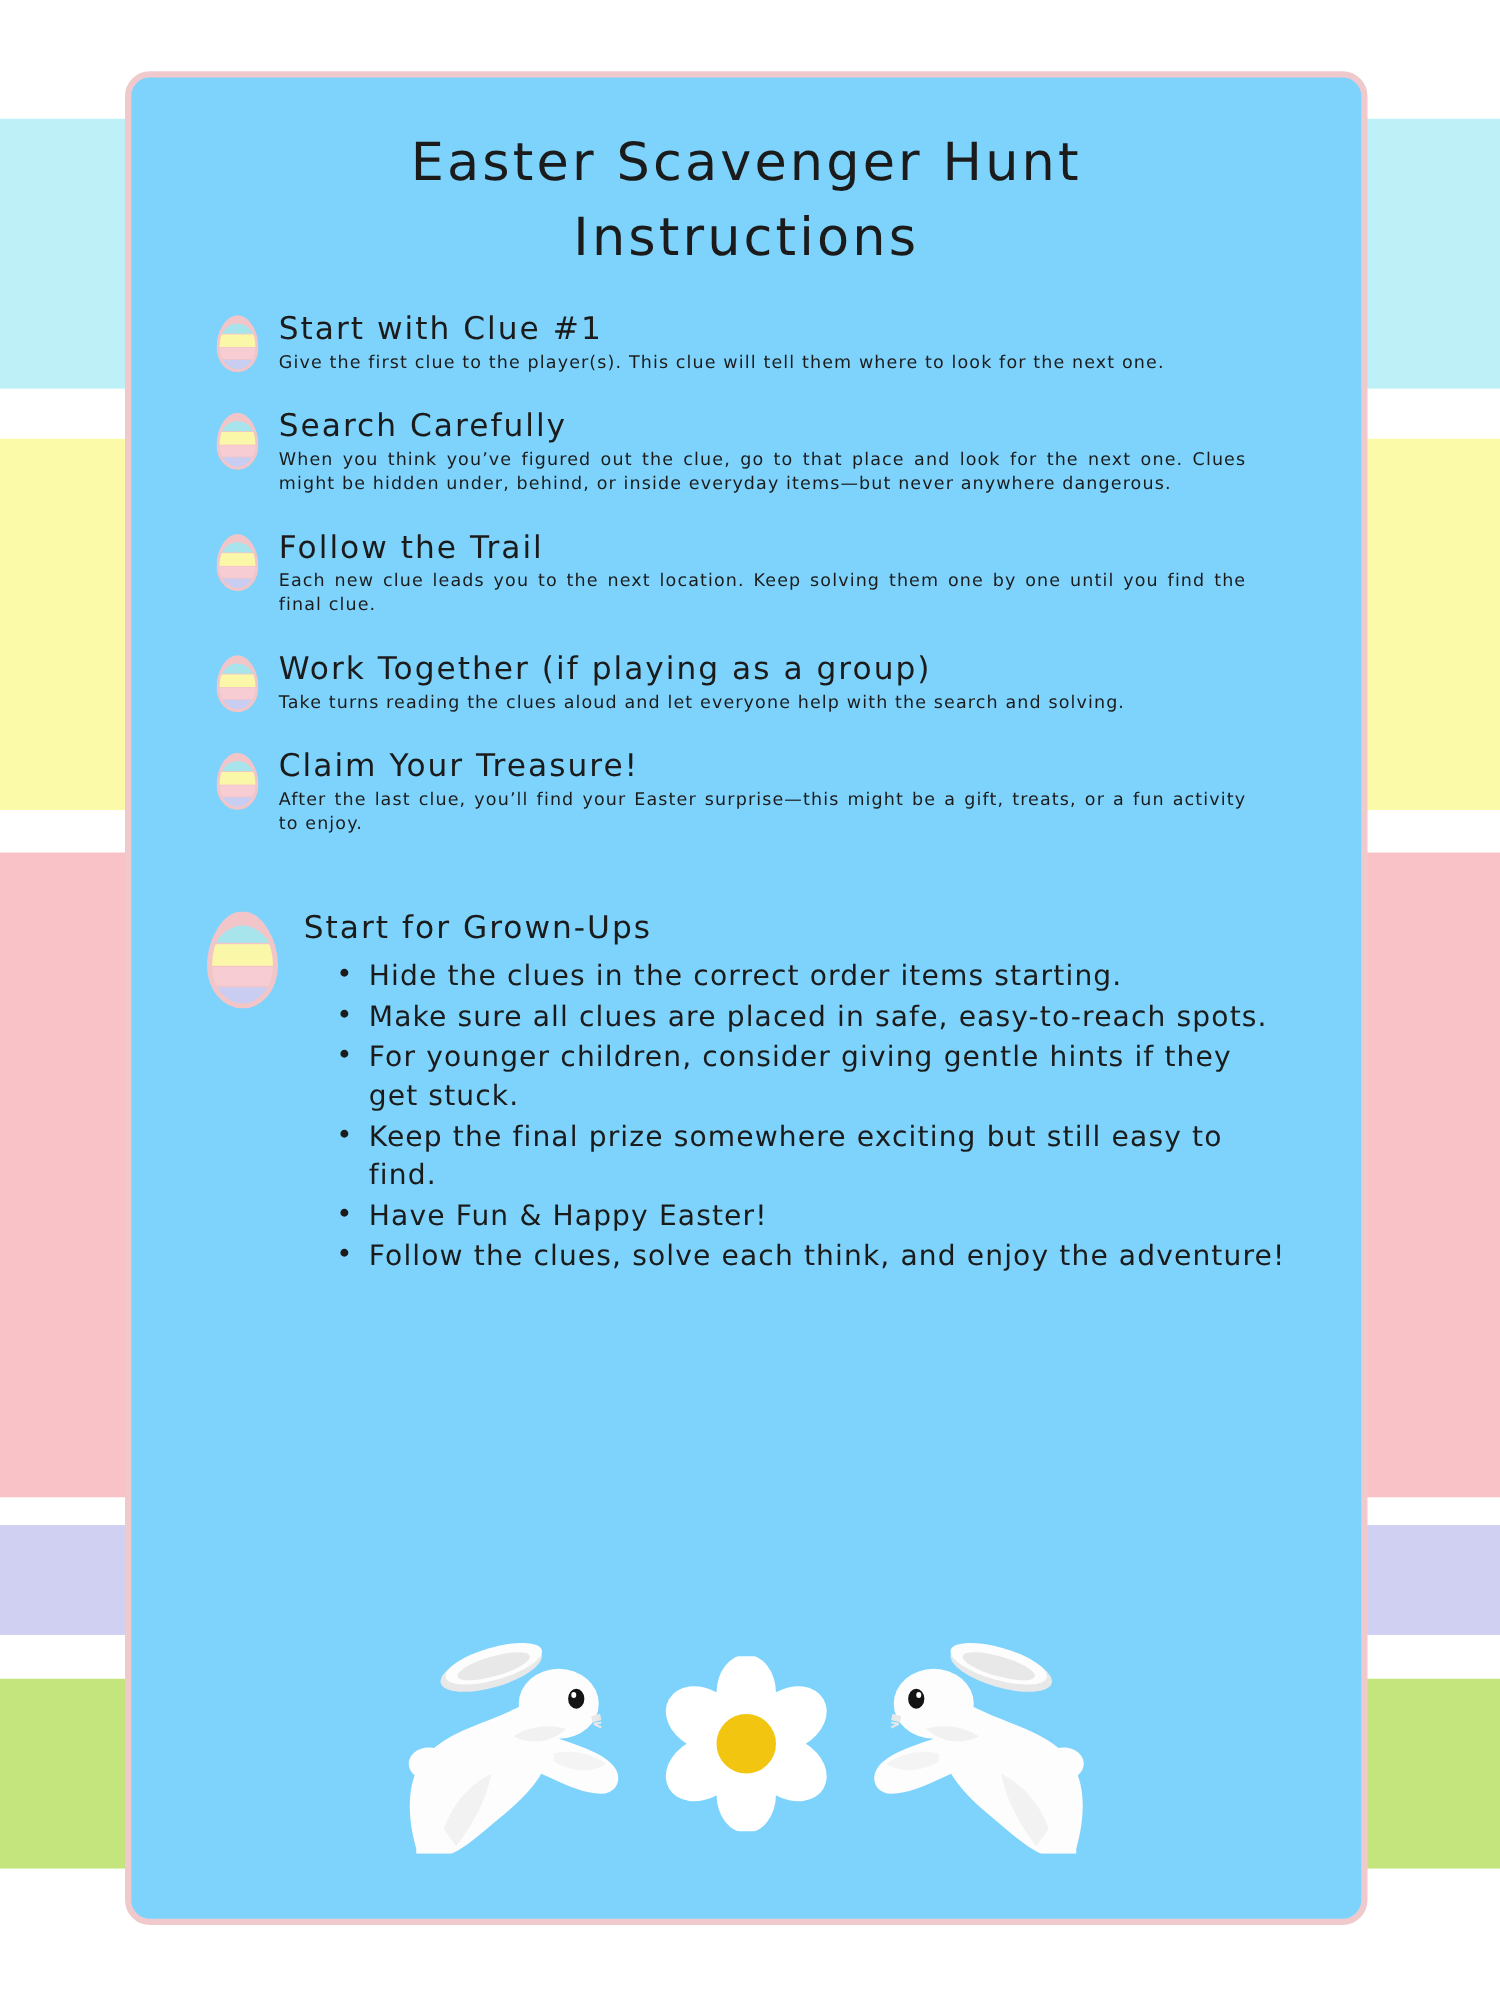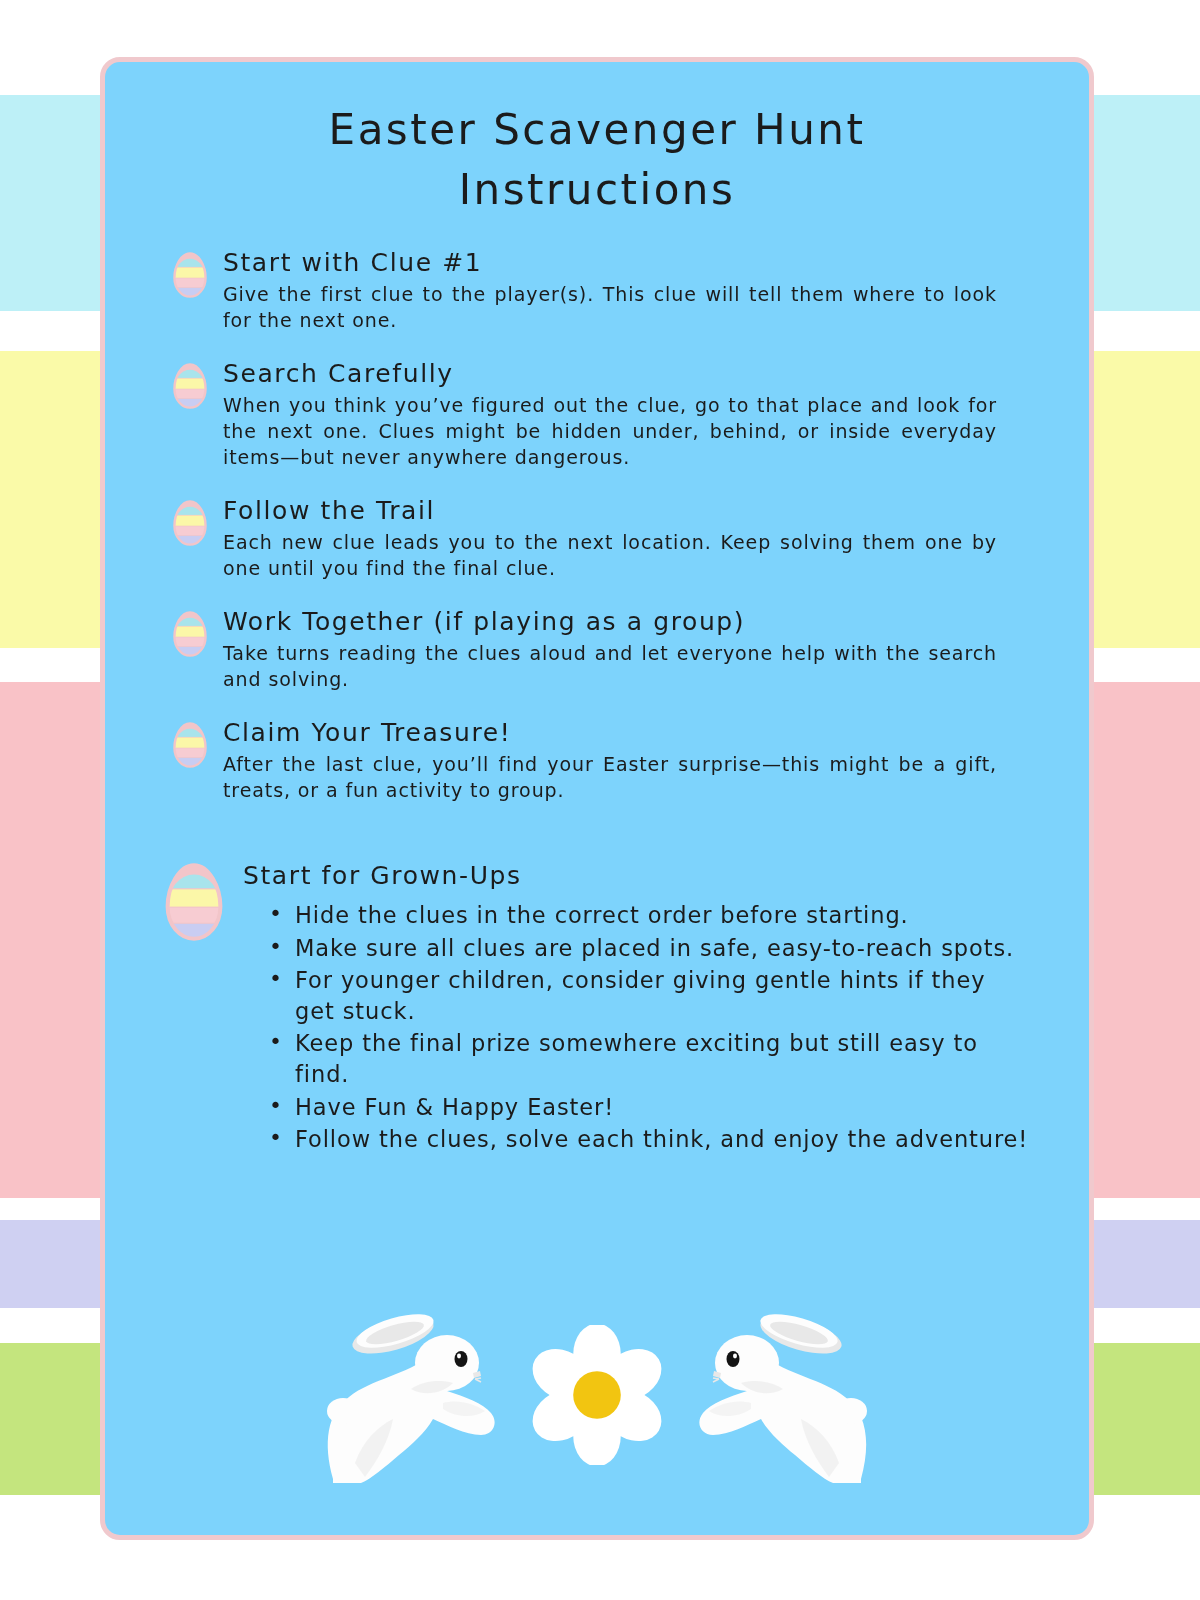--- a/index.html
+++ b/index.html
@@ -73,21 +73,21 @@
   }
   .section-heading {
     font-size: 25px;
     color: #1b1b1b;
     letter-spacing: 1.6px;
     line-height: 1.18;
     margin: 0 0 3px 0;
     white-space: nowrap;
   }
   .section-body {
-    font-size: 19px;
+    font-size: 14px;
     color: #1b1b1b;
     letter-spacing: 0.9px;
     line-height: 1.38;
     margin: 0;
     text-align: justify;
     text-align-last: left;
   }
 
   
   .egg {
@@ -289,21 +289,21 @@
             <g clip-path="url(#eggclip5)">
               <rect x="0" y="16" width="100" height="28" fill="#a8e4ec"></rect>
               <rect x="0" y="46" width="100" height="30" fill="#fbf7a8"></rect>
               <rect x="0" y="78" width="100" height="26" fill="#f7ccd2"></rect>
               <rect x="0" y="106" width="100" height="24" fill="#c9cdf2"></rect>
               <rect x="0" y="132" width="100" height="14" fill="#c4e57e"></rect>
             </g>
             <path d="M50 4 C76 4 96 42 96 76 C96 108 75 132 50 132 C25 132 4 108 4 76 C4 42 24 4 50 4 Z" fill="none" stroke="#f2c5c9" stroke-width="7"></path>
           </svg></div>
         <div class="section-heading">Claim Your Treasure!</div>
-        <div class="section-body">After the last clue, you’ll find your Easter surprise—this might be a gift, treats, or a fun activity to group.</div>
+        <div class="section-body">After the last clue, you’ll find your Easter surprise—this might be a gift, treats, or a fun activity to enjoy.</div>
       </div>
     </div>
 
   <div id="tips-section">
     <div class="egg big"><svg viewBox="0 0 100 136" width="100%" height="100%">
           <defs>
             <clipPath id="eggclip6">
               <ellipse cx="50" cy="76" rx="46" ry="56"></ellipse>
             </clipPath>
           </defs>
@@ -312,21 +312,21 @@
             <rect x="0" y="16" width="100" height="28" fill="#a8e4ec"></rect>
             <rect x="0" y="46" width="100" height="30" fill="#fbf7a8"></rect>
             <rect x="0" y="78" width="100" height="26" fill="#f7ccd2"></rect>
             <rect x="0" y="106" width="100" height="24" fill="#c9cdf2"></rect>
             <rect x="0" y="132" width="100" height="14" fill="#c4e57e"></rect>
           </g>
           <path d="M50 4 C76 4 96 42 96 76 C96 108 75 132 50 132 C25 132 4 108 4 76 C4 42 24 4 50 4 Z" fill="none" stroke="#f2c5c9" stroke-width="7"></path>
         </svg></div>
     <div id="tips-heading">Start for Grown-Ups</div>
     <ul id="tips-list">
-        <li>Hide the clues in the correct order before starting.</li>
+        <li>Hide the clues in the correct order items starting.</li>
         <li>Make sure all clues are placed in safe, easy-to-reach spots.</li>
         <li>For younger children, consider giving gentle hints if they get stuck.</li>
         <li>Keep the final prize somewhere exciting but still easy to find.</li>
         <li>Have Fun &amp; Happy Easter!</li>
         <li>Follow the clues, solve each think, and enjoy the adventure!</li>
       </ul>
   </div>
 
   <div id="footer-art">
     <div id="bunny-left"><svg viewBox="0 0 200 190" width="100%" height="100%">

